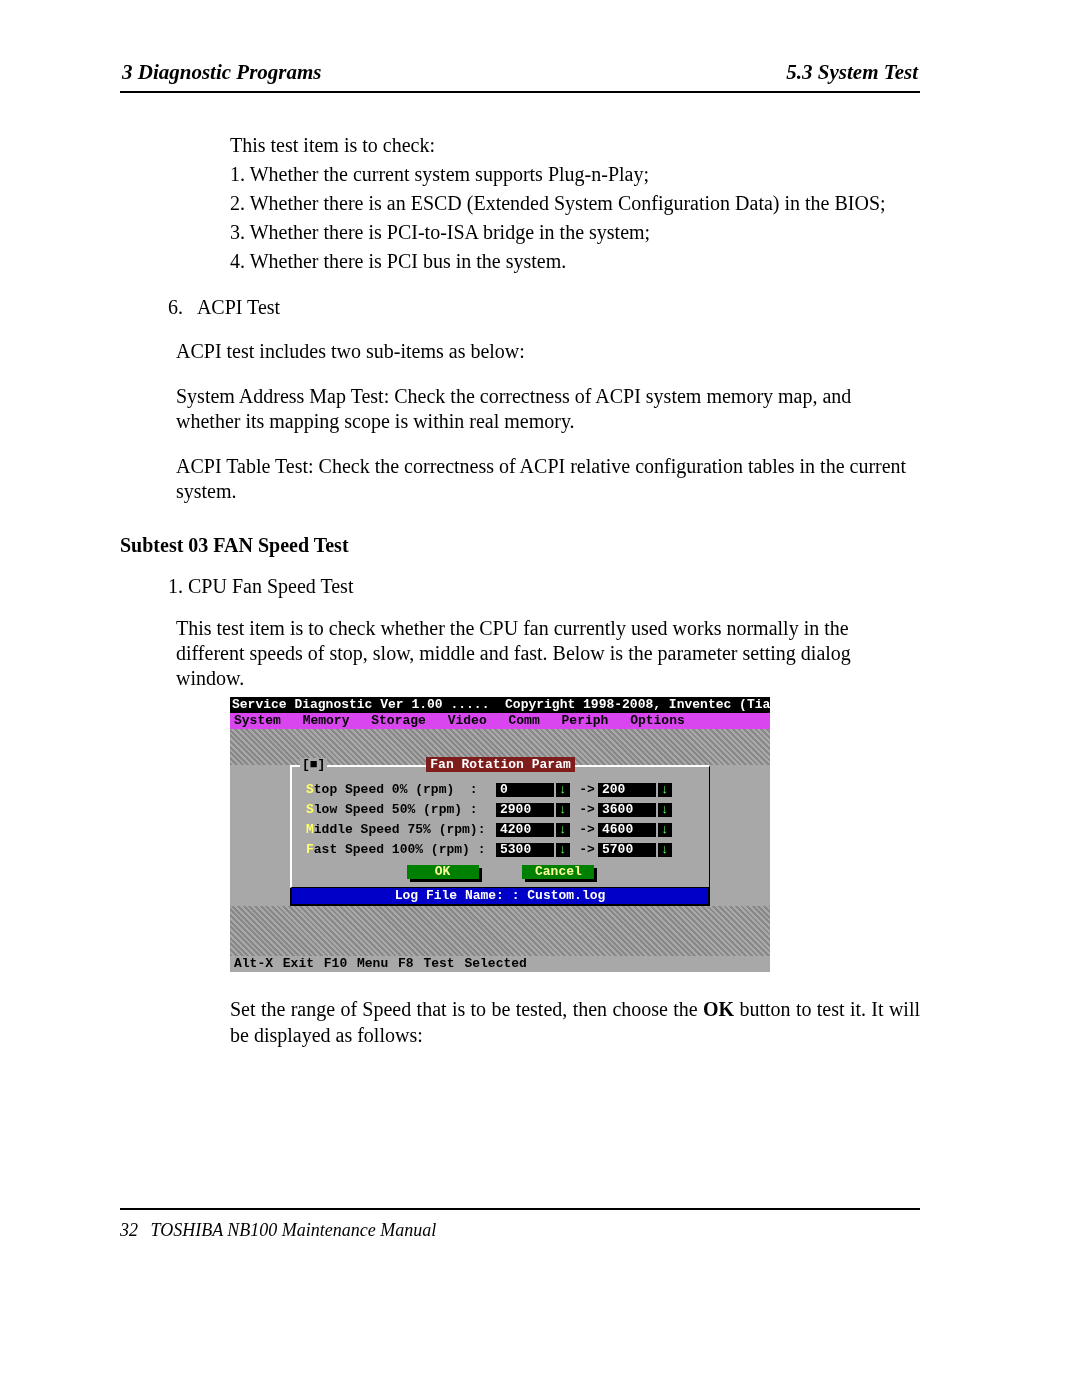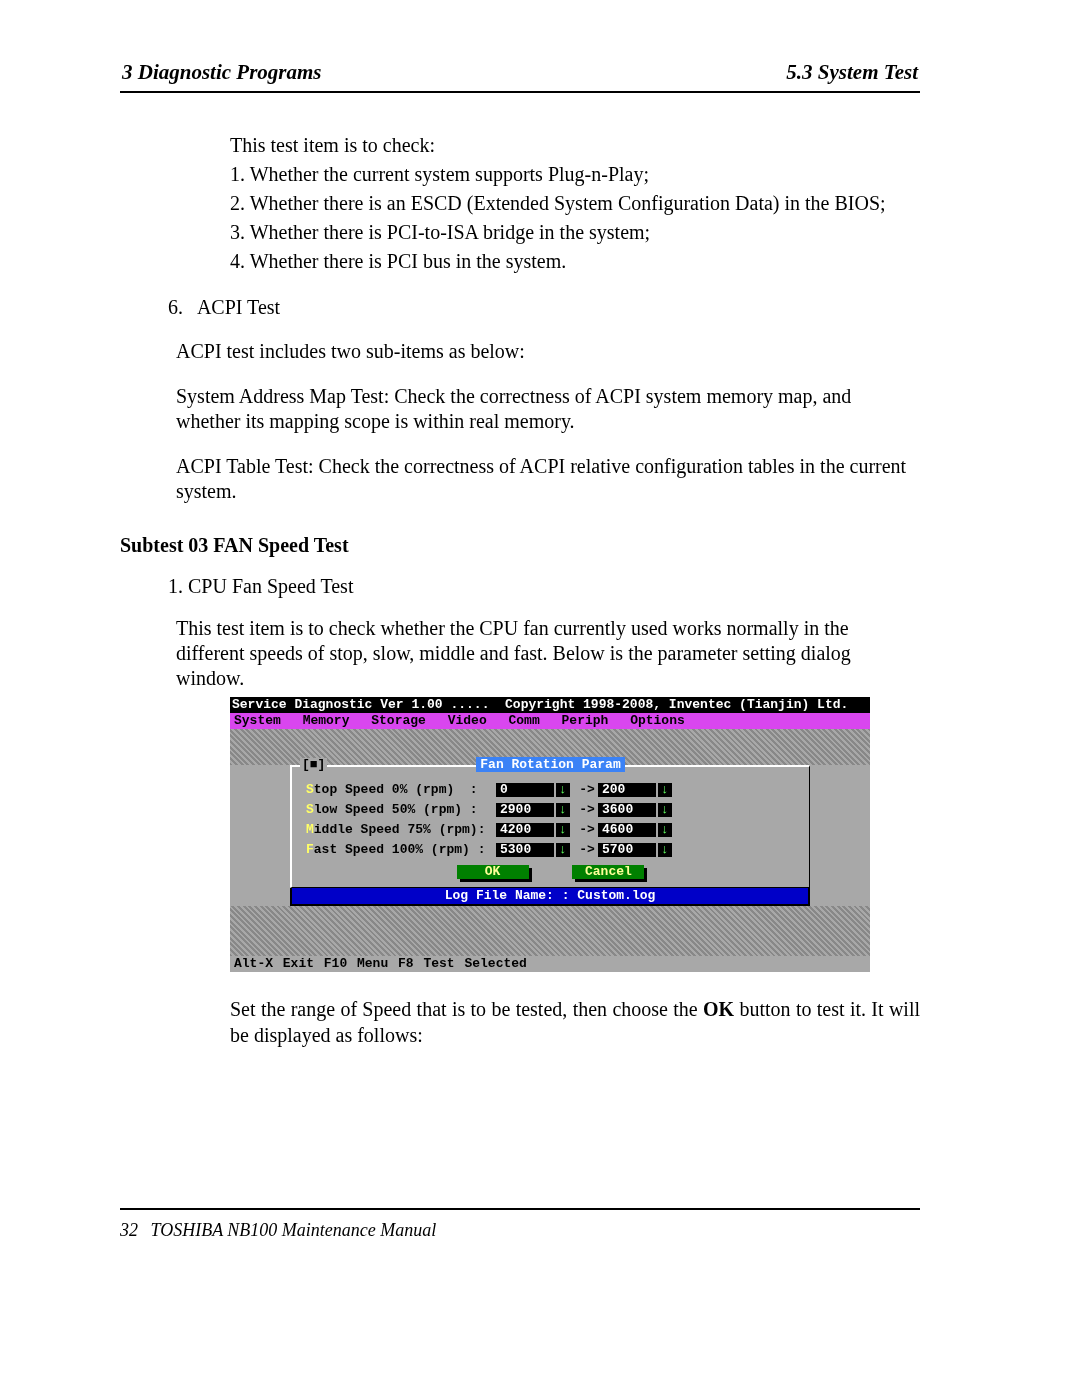--- a/index.html
+++ b/index.html
@@ -51,21 +51,21 @@
     margin-bottom: 18px;
     font-size: 20px;
   }
   .sub1 {
     margin-left: 48px;
     margin-bottom: 18px;
   }
 
   
   .dos-wrap {
-    width: 640px;
+    width: 540px;
     margin: 6px 0 0 110px;
     font-family: "Courier New", monospace;
     font-size: 13px;
     line-height: 14px;
     background: #a8a8a8;
     color: #000;
   }
   .dos-title {
     background: #000;
     color: #fff;
@@ -94,21 +94,21 @@
     position: relative;
   }
   .dialog-title {
     position: absolute;
     top: -9px;
     left: 0; right: 0;
     text-align: center;
     font-weight: bold;
   }
   .dialog-title span {
-    background: #3b82f6;
+    background: #7f1d1d;
     padding: 0 4px;
     color: #fff;
   }
   .close-box {
     position: absolute;
     top: -9px;
     left: 8px;
     background: #a8a8a8;
     padding: 0 2px;
     font-weight: bold;

